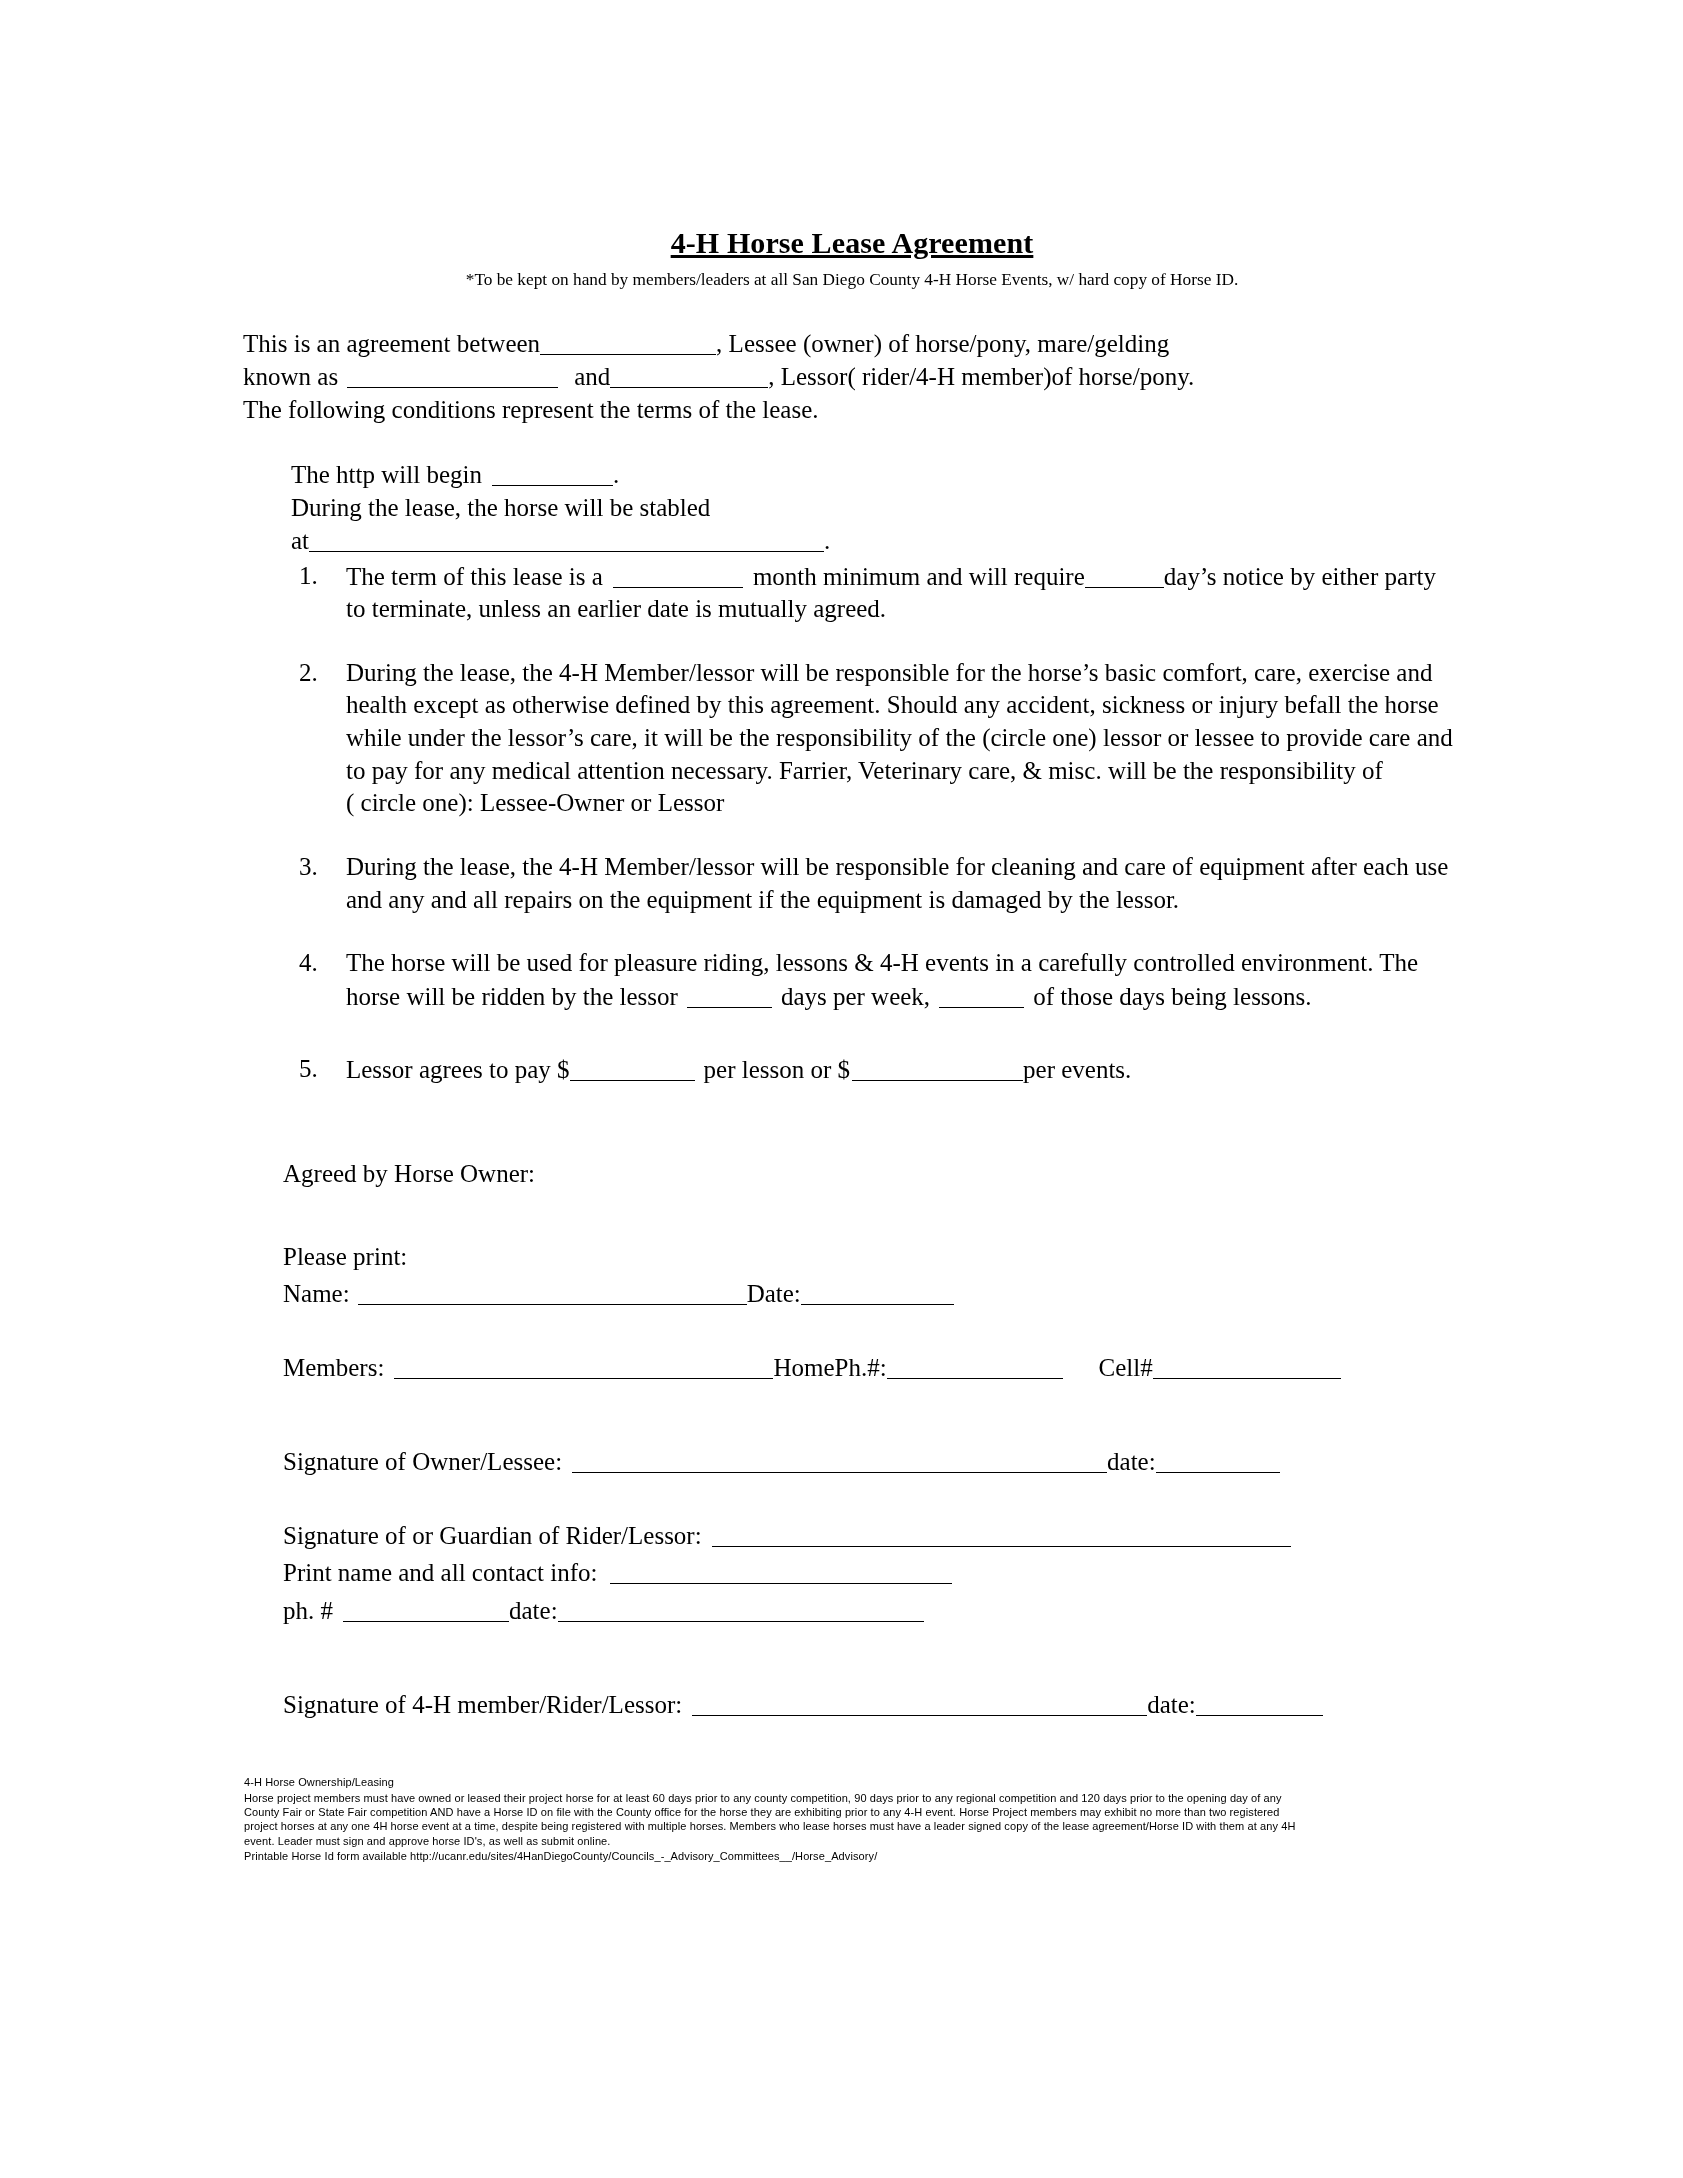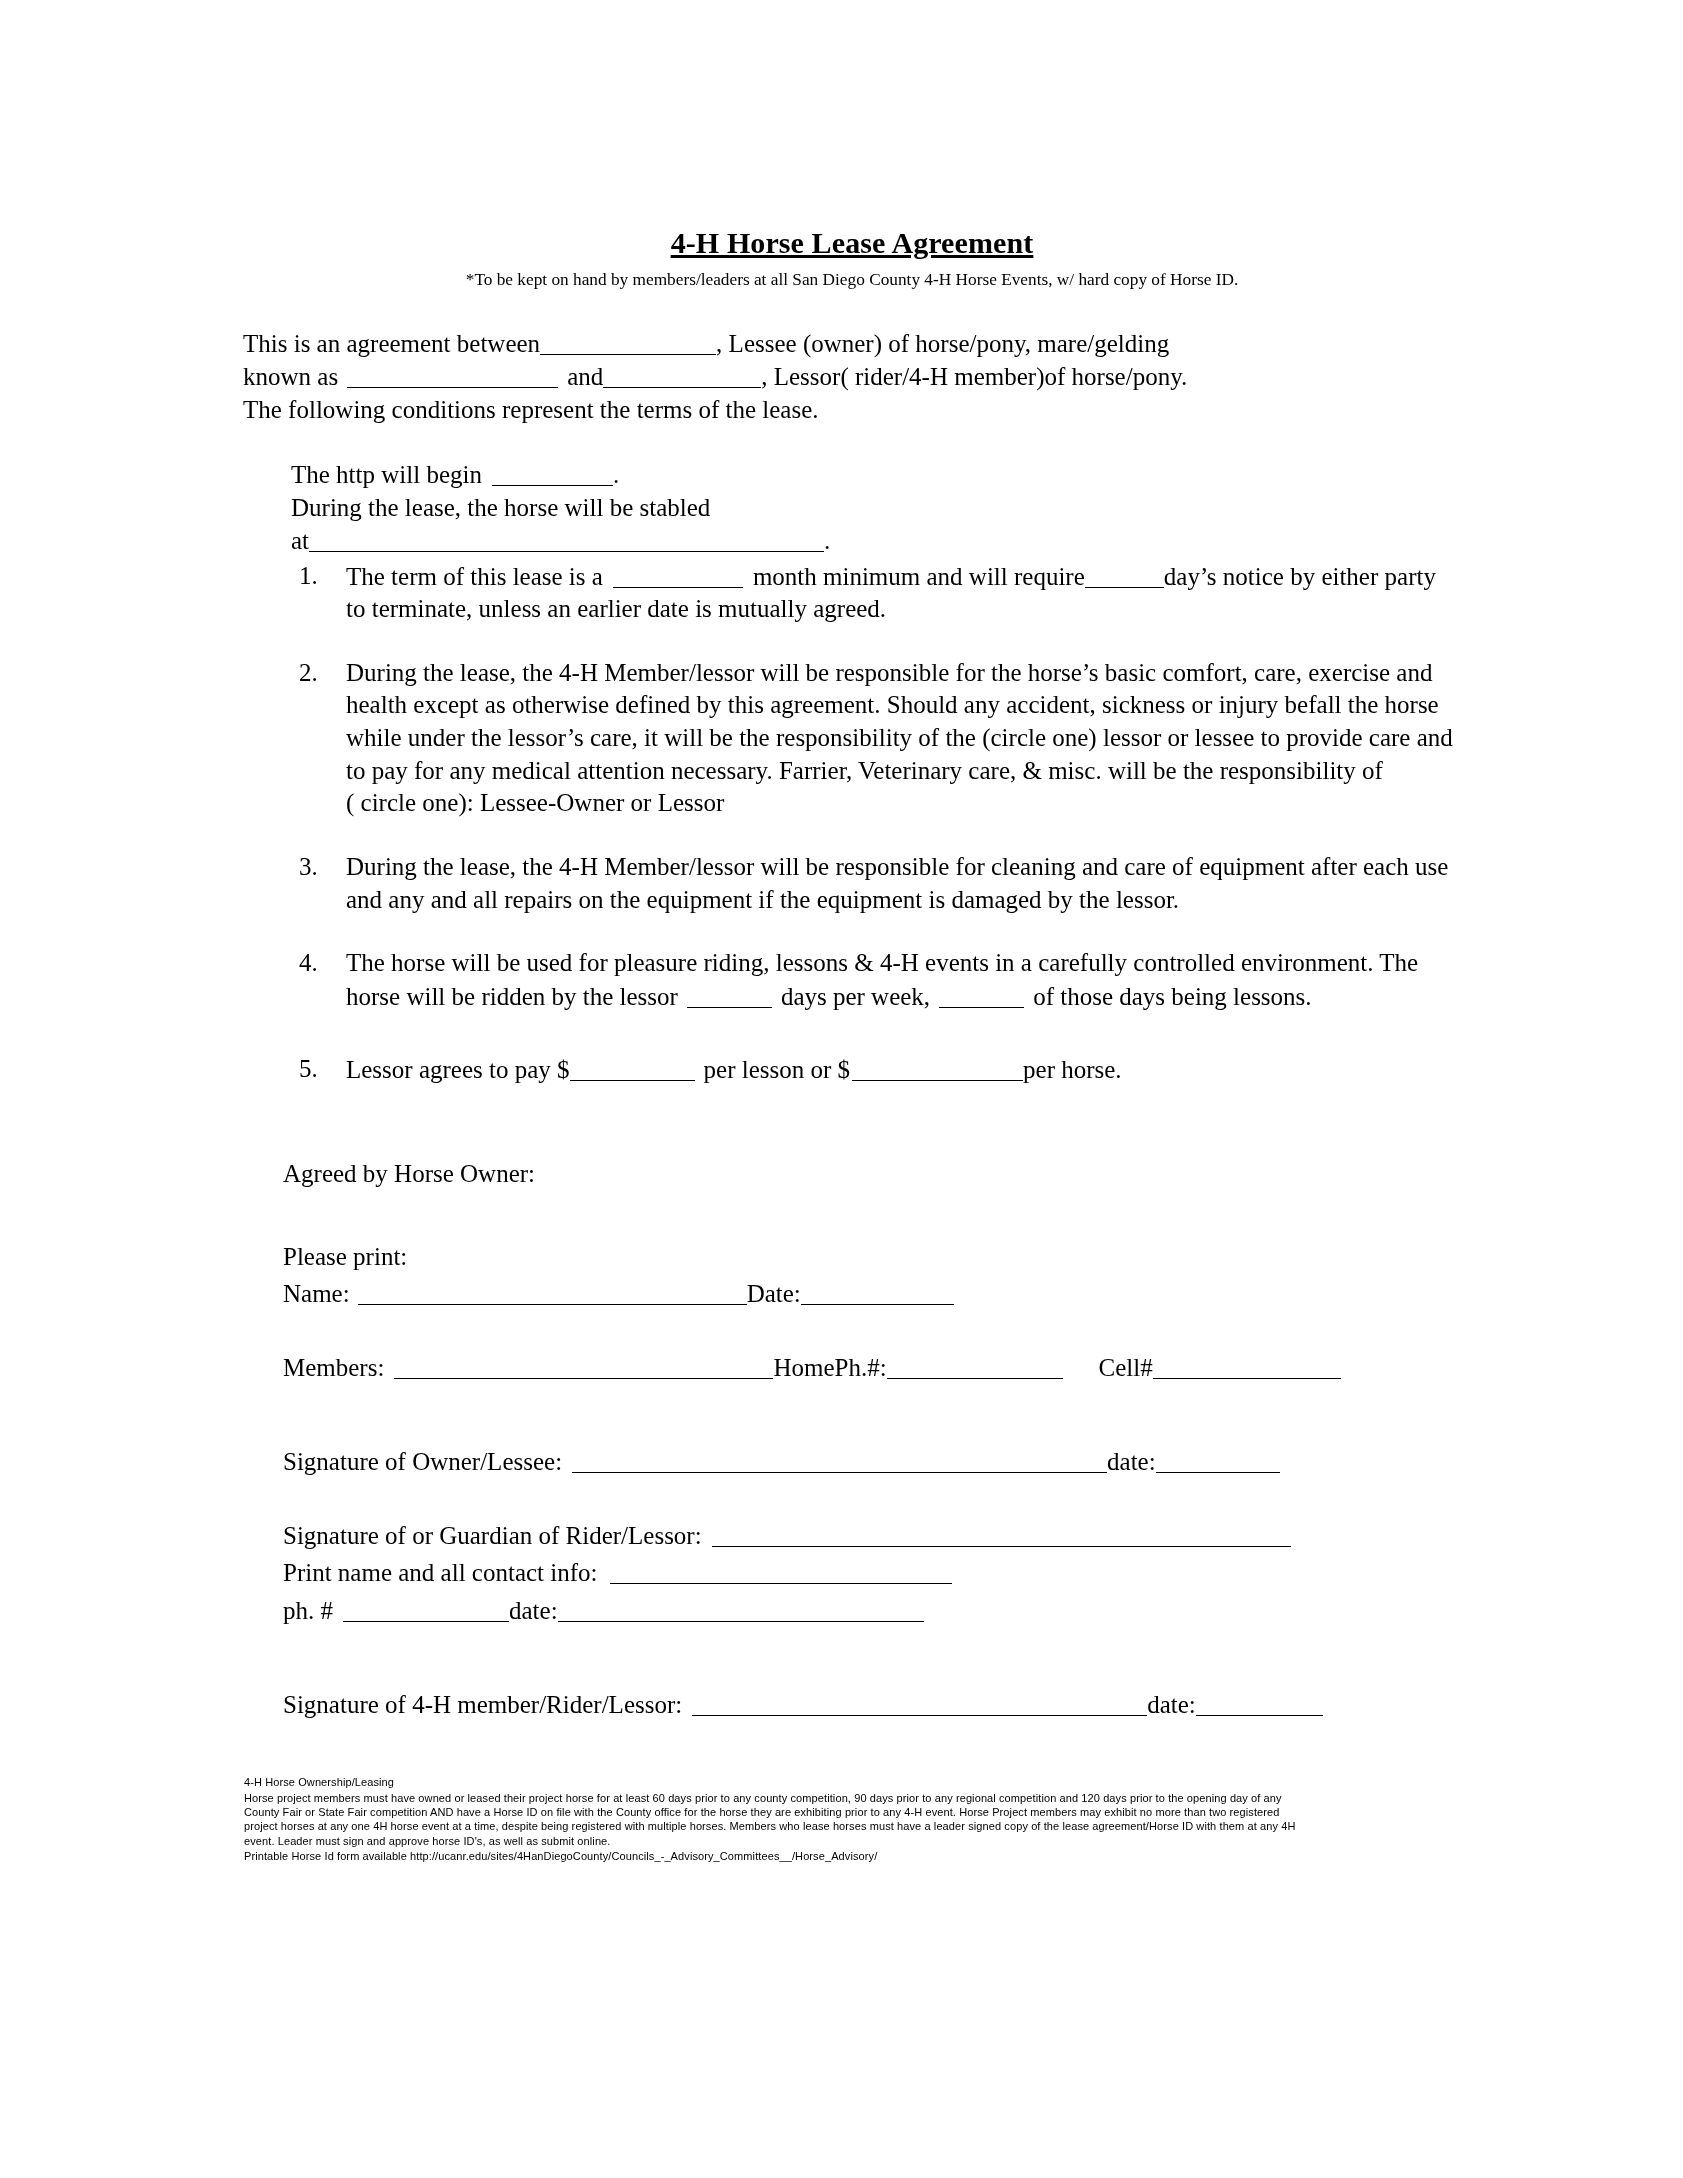--- a/index.html
+++ b/index.html
@@ -121,21 +121,21 @@
 <div class="page">
   <div class="sheet">
 
     <div class="title-block">
       <div class="doc-title">4-H Horse Lease Agreement</div>
       <div class="doc-subtitle">*To be kept on hand by members/leaders at all San Diego County 4-H Horse Events, w/ hard copy of Horse ID.</div>
     </div>
 
     <div class="intro">
       <div class="intro-line"><span>This is an agreement between</span><span class="u" style="width:176px"></span><span>, Lessee (owner) of horse/pony, mare/gelding</span></div>
-      <div class="intro-line"><span>known as</span><span class="u" style="width:211px;margin-left:9px"></span><span style="margin-left:9px">and</span><span class="u" style="width:158px"></span><span>, Lessor( rider/4-H member)of horse/pony.</span></div>
+      <div class="intro-line"><span>known as</span><span class="u" style="width:211px;margin-left:9px"></span><span style="margin-left:16px">and</span><span class="u" style="width:158px"></span><span>, Lessor( rider/4-H member)of horse/pony.</span></div>
       <div class="intro-line">The following conditions represent the terms of the lease.</div>
     </div>
 
     <div class="lease-begin">
       <div><span>The http will begin</span><span class="u" style="width:121px;margin-left:10px"></span><span>.</span></div>
       <div>During the lease, the horse will be stabled</div>
       <div><span>at</span><span class="u" style="width:515px"></span><span>.</span></div>
     </div>
 
     <ol class="terms">
@@ -151,21 +151,21 @@
 
       <li>
         <span class="num">3.</span><span>During the lease, the 4-H Member/lessor will be responsible for cleaning and care of equipment after each use and any and all repairs on the equipment if the equipment is damaged by the lessor.</span>
       </li>
 
       <li>
         <span class="num">4.</span><span>The horse will be used for pleasure riding, lessons &amp; 4-H events in a carefully controlled environment.  The horse will be ridden by the lessor</span><span class="u" style="width:85px;margin-left:9px;margin-right:9px"></span><span>days per week,</span><span class="u" style="width:85px;margin-left:9px;margin-right:9px"></span><span>of those days being lessons.</span>
       </li>
 
       <li style="margin-top:40px">
-        <span class="num">5.</span><span>Lessor agrees to pay $</span><span class="u" style="width:125px"></span><span style="margin-left:9px;margin-right:2px">per lesson or $</span><span class="u" style="width:171px"></span><span>per horse.</span>
+        <span class="num">5.</span><span>Lessor agrees to pay $</span><span class="u" style="width:125px"></span><span style="margin-left:9px;margin-right:2px">per lesson or $</span><span class="u" style="width:171px"></span><span>per events.</span>
       </li>
 
     </ol>
 
     <div class="sig-area">
 
       <div class="sig-row">Agreed by Horse Owner:</div>
 
       <div class="sig-row gap-lg">Please print:</div>
 

